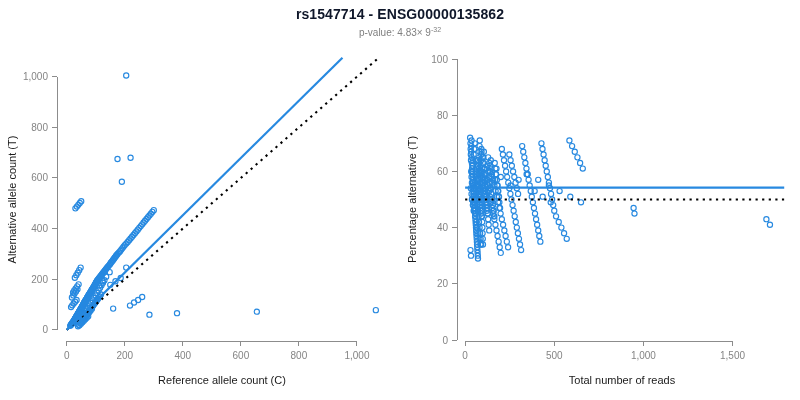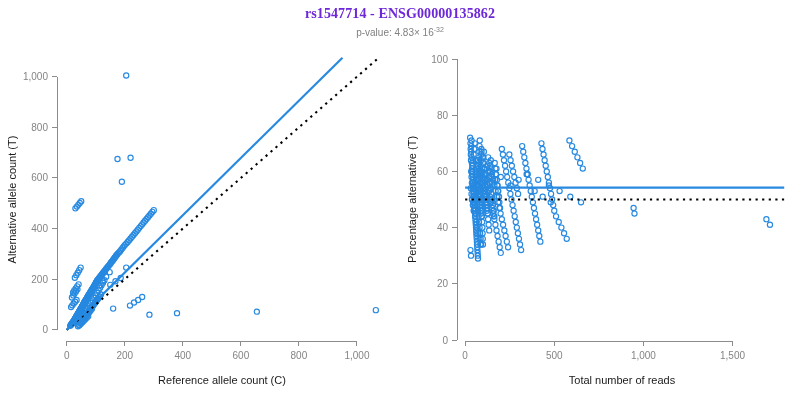--- a/index.html
+++ b/index.html
@@ -16,23 +16,22 @@
     overflow: hidden;
   }
   .title {
     position: absolute;
     top: 6px;
     left: 0;
     width: 800px;
     text-align: center;
     font-size: 14px;
     font-weight: bold;
-    color: #6d28d9;
+    color: #0f172a;
     letter-spacing: 0.1px;
-    font-family: Liberation Serif, serif;
   }
   .subtitle {
     position: absolute;
     top: 26px;
     left: 0;
     width: 800px;
     text-align: center;
     font-size: 10px;
     color: #7f7f7f;
   }
@@ -70,21 +69,21 @@
   .fitline { fill: none; stroke-width: 2.2; stroke-linecap: butt; }
   .refline { fill: none; stroke-width: 2.1; stroke-linecap: butt; }
 </style>
 </head>
 <body>
 
 <div id="page">
 
   <div class="title">rs1547714 - ENSG00000135862</div>
 
-  <div class="subtitle"><span>p-value: 4.83× 16</span><sup>-32</sup></div>
+  <div class="subtitle"><span>p-value: 4.83× 9</span><sup>-32</sup></div>
 
   <div class="panel" id="panel-left">
     <svg id="svg-left" width="400" height="355">
         <defs>
           <clipPath id="svg-left-clip">
             <rect x="58" y="0" width="342" height="295"></rect>
           </clipPath>
         </defs>
         <path d="M52,31.72072072072075 L57,31.72072072072075" class="axis-line"></path>
         <path d="M57,31.72072072072075 L57,284.8738738738739" class="axis-line"></path>

